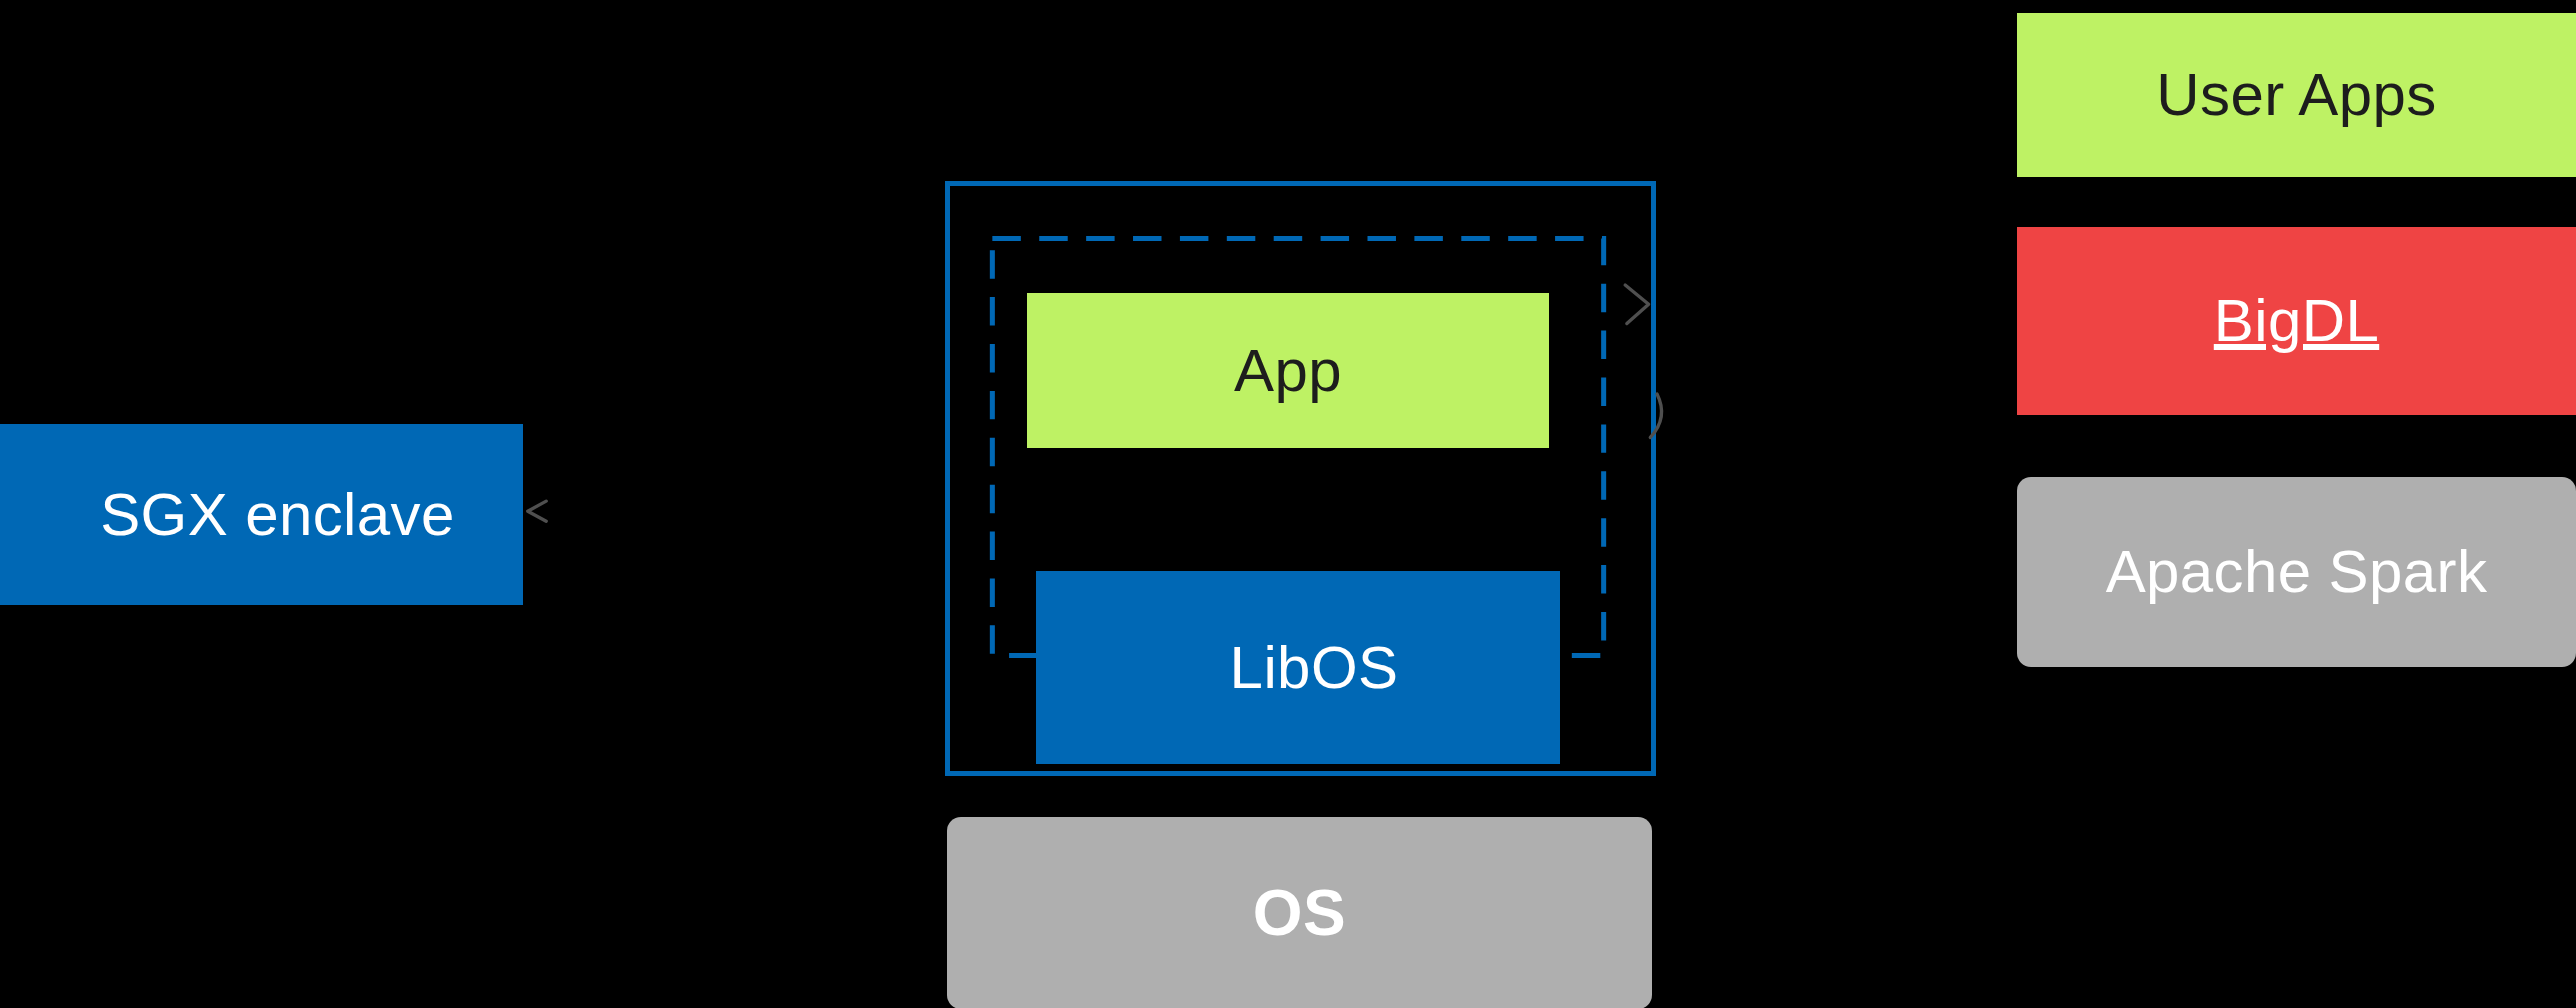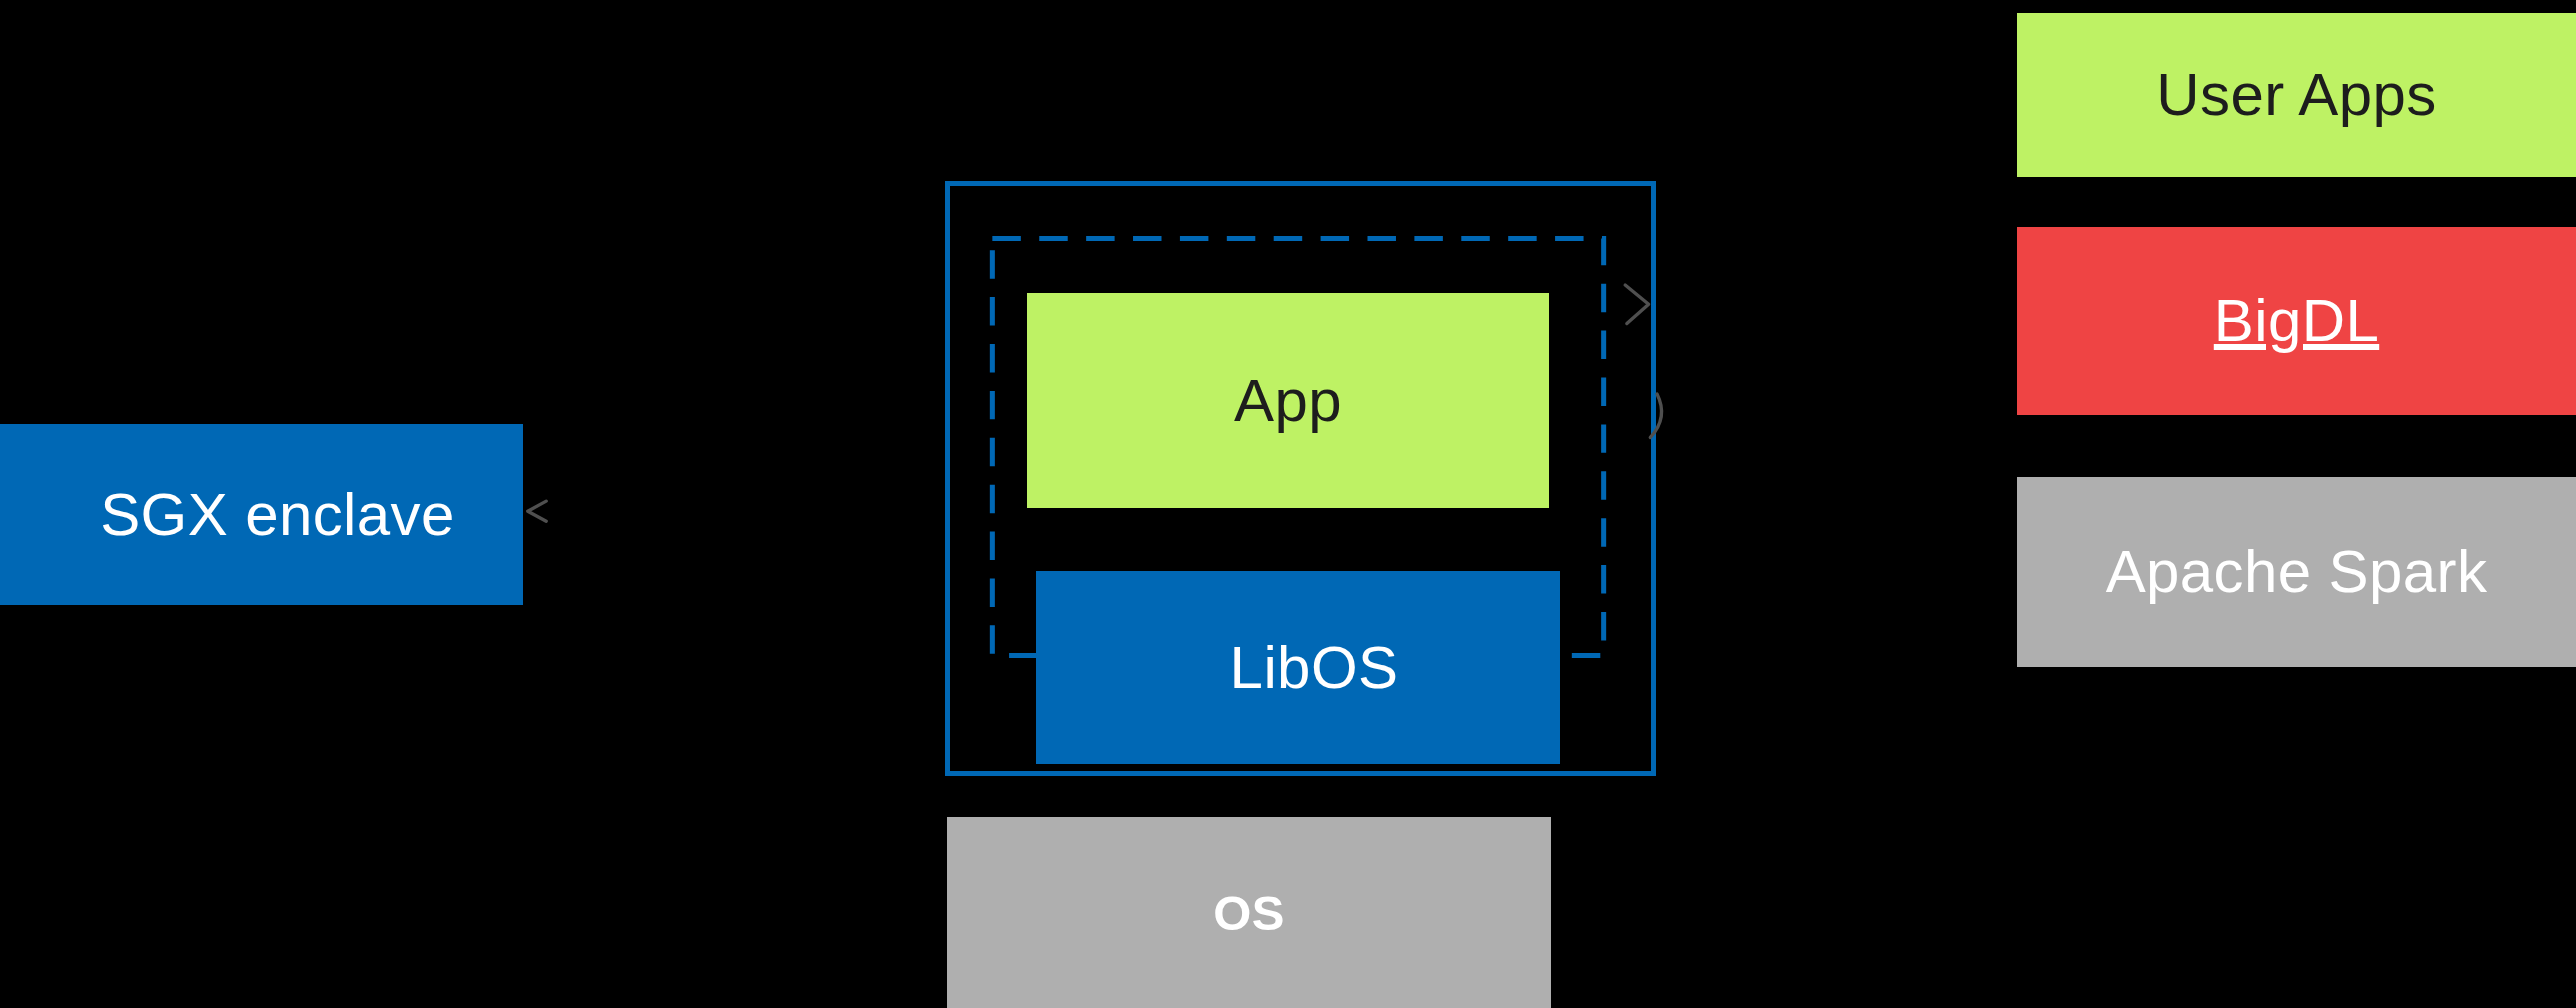--- a/index.html
+++ b/index.html
@@ -16,31 +16,31 @@
     position: absolute;
     display: flex;
     align-items: center;
     justify-content: center;
     font-size: 60px;
     line-height: 1;
     letter-spacing: 0.4px;
   }
   .blue   { background: #0068B5; color: #ffffff; padding-left: 32px; }
   .gold   { background: #bef264; color: #1d1d1d; }
-  .gray   { background: #AFAFAF; color: #ffffff; }
+  .gray   { background: #AFAFAF; color: #ffffff; border-radius: 14px; }
   .bright { background: #ef4444; color: #ffffff; text-decoration: underline; }
 
   .sgx-box     { left: 0;     top: 424px; width: 523px; height: 181px; }
   .outer-box   { left: 945px; top: 181px; width: 711px; height: 595px;
                  border: 5px solid #0068B5; background: transparent; position: absolute; }
   .dashed-svg  { position: absolute; left: 989px; top: 235px; }
-  .app-box     { left: 1027px; top: 293px; width: 522px; height: 215px; }
+  .app-box     { left: 1027px; top: 293px; width: 522px; height: 155px; }
   .libos-box   { left: 1036px; top: 543px; width: 524px; height: 193px; margin-top: 28px; }
-  .os-box      { left: 947px; top: 817px; width: 604px; height: 192px;
-                 font-weight: 700; font-size: 49px; }
+  .os-box      { left: 947px; top: 817px; width: 705px; height: 192px;
+                 font-weight: 700; font-size: 64px; }
   .userapps-box{ left: 2017px; top: 13.4px;  width: 559px; height: 164px; }
   .bigdl-box   { left: 2017px; top: 227px; width: 559px; height: 188px; }
   .spark-box   { left: 2017px; top: 477px; width: 559px; height: 190px; }
 
   .artifacts {
     position: absolute;
     left: 0; top: 0;
     pointer-events: none;
   }
 </style>

